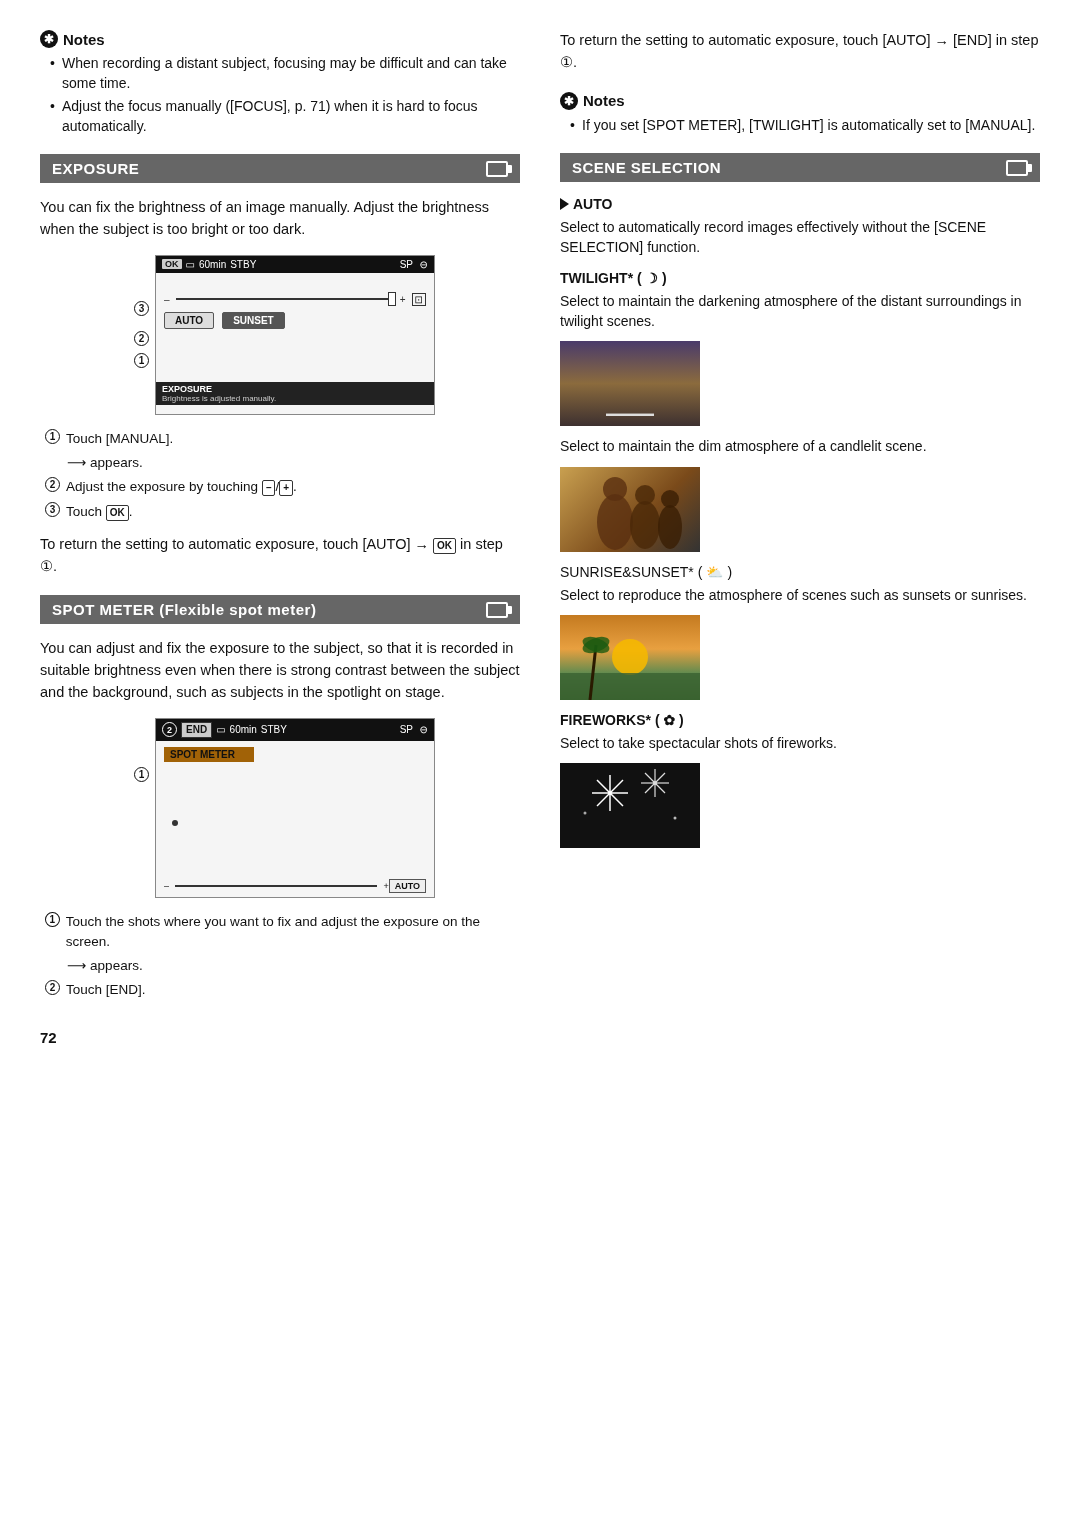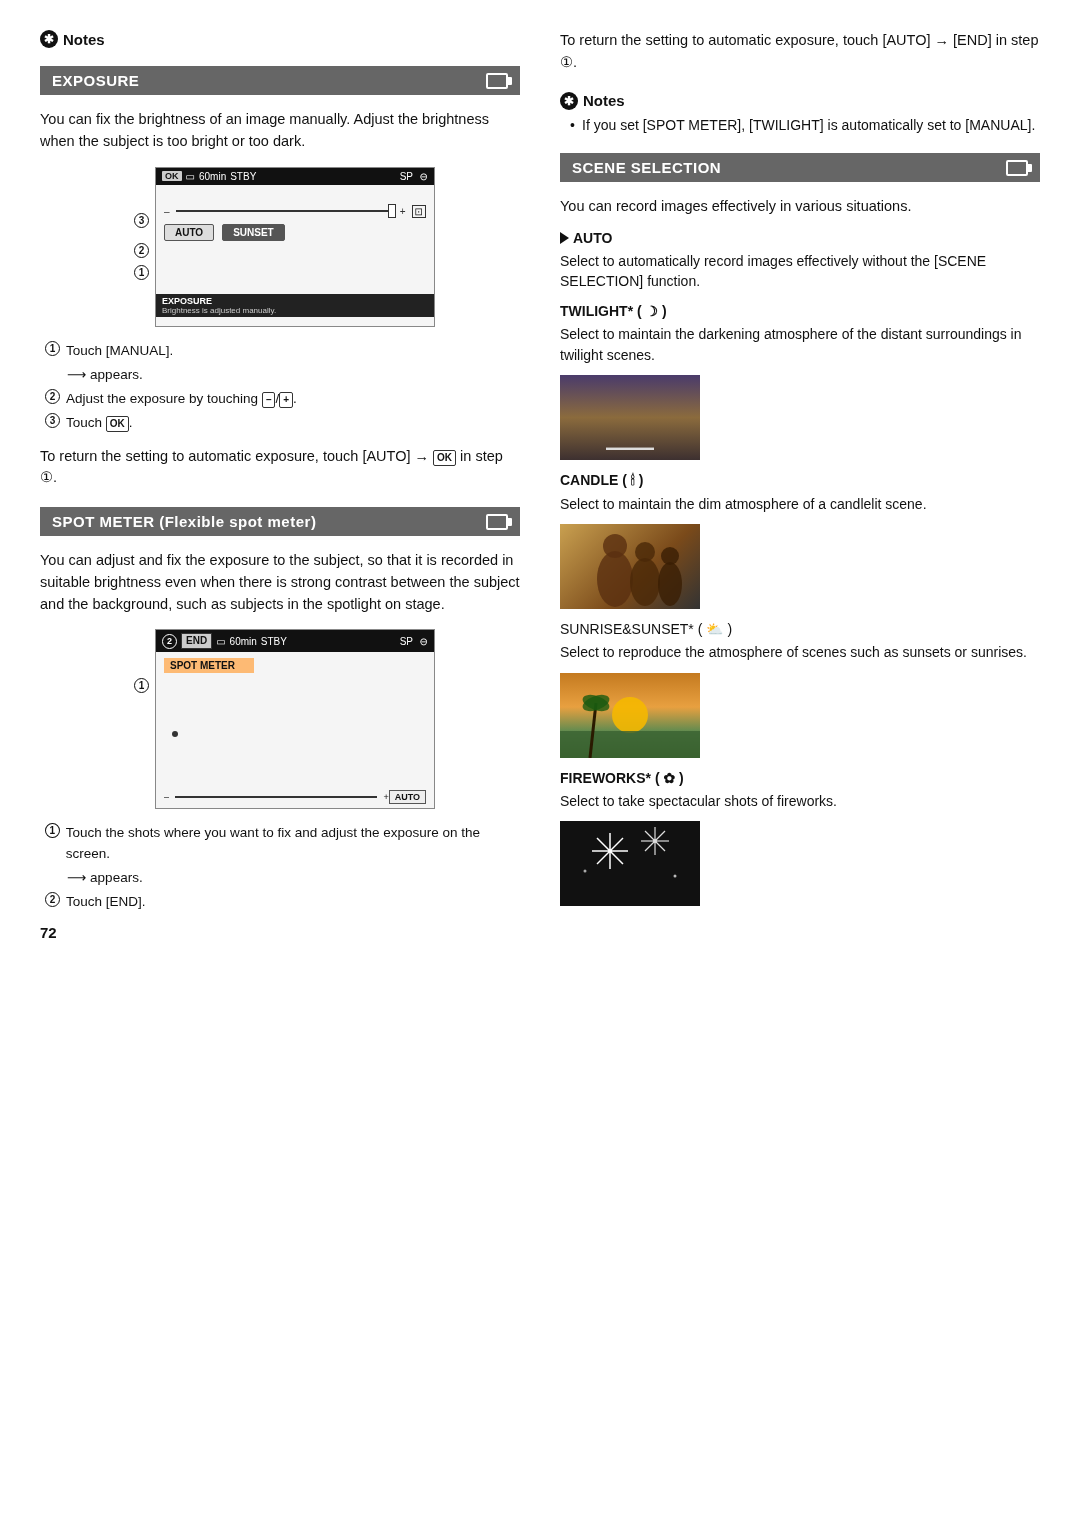--- a/index.html
+++ b/index.html
@@ -238,21 +238,21 @@
       padding: 3px 6px;
       background: #111;
       color: #fff;
       font-size: 10px;
     }
     .spot-body {
       position: relative;
       height: calc(100% - 26px);
     }
     .spot-label {
-      background: #fdba74;
+      background: #a16207;
       color: #111;
       font-weight: bold;
       padding: 2px 6px;
       font-size: 10px;
       width: 90px;
       margin: 6px 8px;
     }
     .spot-dot {
       position: absolute;
       left: 16px;
@@ -336,21 +336,21 @@
     }
     .scene-img-sunrise {
       background: linear-gradient(to bottom, #c47a20 0%, #e8a040 40%, #5a8a50 70%, #3a6a30 100%);
     }
     .scene-img-fireworks {
       background: #111;
     }
     .page-number {
       font-weight: bold;
       font-size: 15px;
-      margin-top: 12px;
+      margin-top: 28px;
     }
     .end-badge {
       display: inline-block;
       border: 1.5px solid #333;
       padding: 0 4px;
       font-size: 10px;
       font-weight: bold;
       line-height: 14px;
     }
     .ok-inline {
@@ -370,20 +370,24 @@
 
 <div class="page-layout">
 
   <div class="col-left">
 
     <div class="notes-section">
       <div class="notes-title">
         <span class="notes-icon">✱</span>
         <span>Notes</span>
       </div>
+      <ul class="notes-list">
+        <li>When recording a distant subject, focusing may be difficult and can take some time.</li>
+        <li>Adjust the focus manually ([FOCUS], p. 71) when it is hard to focus automatically.</li>
+      </ul>
     </div>
 
     <div class="section-header">
       <span>EXPOSURE</span>
       <span class="section-header-icon"></span>
     </div>
 
     <p class="body-text">You can fix the brightness of an image manually. Adjust the brightness when the subject is too bright or too dark.</p>
 
     <div style="position:relative; margin-left:30px; margin-bottom:14px;">
@@ -526,40 +530,36 @@
       <ul class="notes-list">
         <li>If you set [SPOT METER], [TWILIGHT] is automatically set to [MANUAL].</li>
       </ul>
     </div>
 
     <div class="section-header">
       <span>SCENE SELECTION</span>
       <span class="section-header-icon"></span>
     </div>
 
-    <p class="right-intro">You can record images effectively in various situations.</p>
 
     <div class="sub-section-title auto">
       <span class="triangle-right"></span>
       <span>AUTO</span>
     </div>
     <p class="sub-body">Select to automatically record images effectively without the [SCENE SELECTION] function.</p>
 
     <div class="sub-section-title">
       <span style="font-weight:bold;font-size:14px;">TWILIGHT* ( ☽ )</span>
     </div>
     <p class="sub-body">Select to maintain the darkening atmosphere of the distant surroundings in twilight scenes.</p>
 
     <div class="scene-img scene-img-twilight">
       <div style="position:absolute;bottom:8px;left:0;right:0;text-align:center;color:#ddd;font-size:8px;">▬▬▬▬▬▬</div>
     </div>
 
-    <div class="sub-section-title">
-      <span style="font-weight:bold;font-size:14px;">CANDLE ( 🕯 )</span>
-    </div>
     <p class="sub-body">Select to maintain the dim atmosphere of a candlelit scene.</p>
 
     <div class="scene-img scene-img-candle">
 
       <svg width="140" height="85" viewBox="0 0 140 85">
         <ellipse cx="55" cy="55" rx="18" ry="28" fill="#5a3010" opacity="0.8"></ellipse>
         <circle cx="55" cy="22" r="12" fill="#5a3010" opacity="0.8"></circle>
         <ellipse cx="85" cy="58" rx="15" ry="24" fill="#4a2808" opacity="0.8"></ellipse>
         <circle cx="85" cy="28" r="10" fill="#4a2808" opacity="0.8"></circle>
         <ellipse cx="110" cy="60" rx="12" ry="22" fill="#3a1e04" opacity="0.8"></ellipse>

